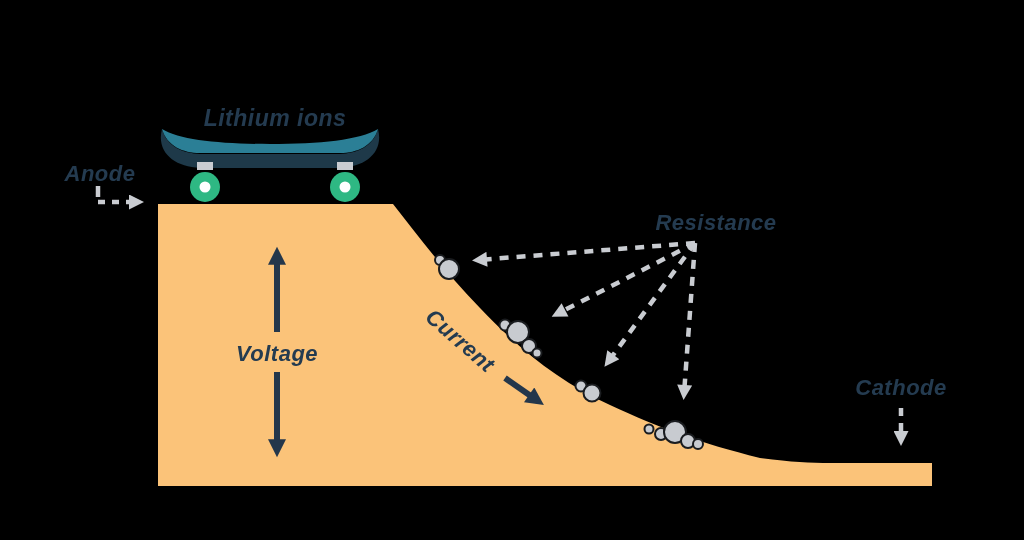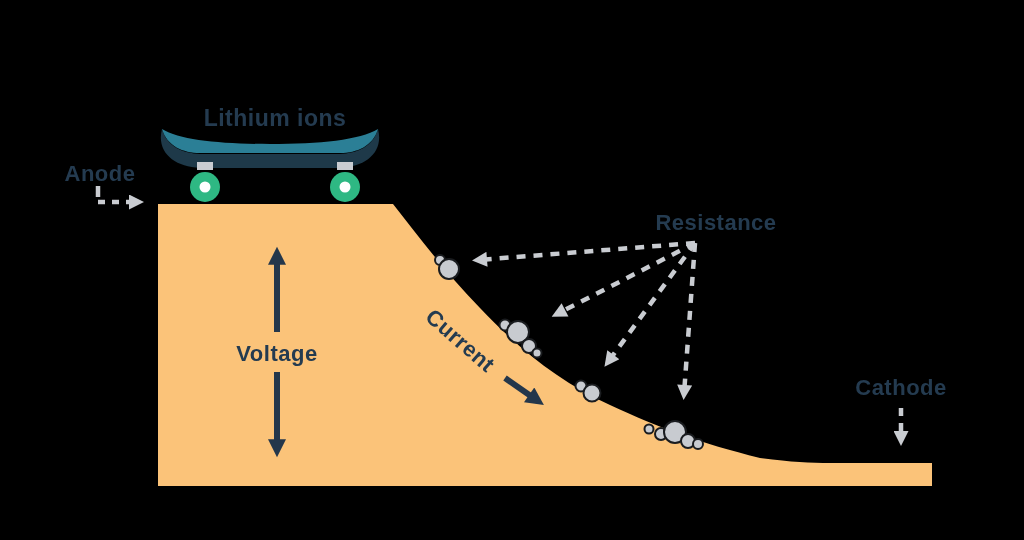--- a/index.html
+++ b/index.html
@@ -8,20 +8,21 @@
     width: 1024px;
     height: 540px;
     background: #000000;
     overflow: hidden;
     font-family: "Liberation Sans", sans-serif;
   }
   .stage {
     position: relative;
     width: 1024px;
     height: 400px;
+    font-style: italic;
   }
   svg { display: block; }
   .lbl {
     font-family: "Liberation Sans", sans-serif;
     font-weight: 700;
     font-size: 22px;
     letter-spacing: 0.5px;
     fill: #243B50;
   }
   .lbl-big { font-size: 23px; }

